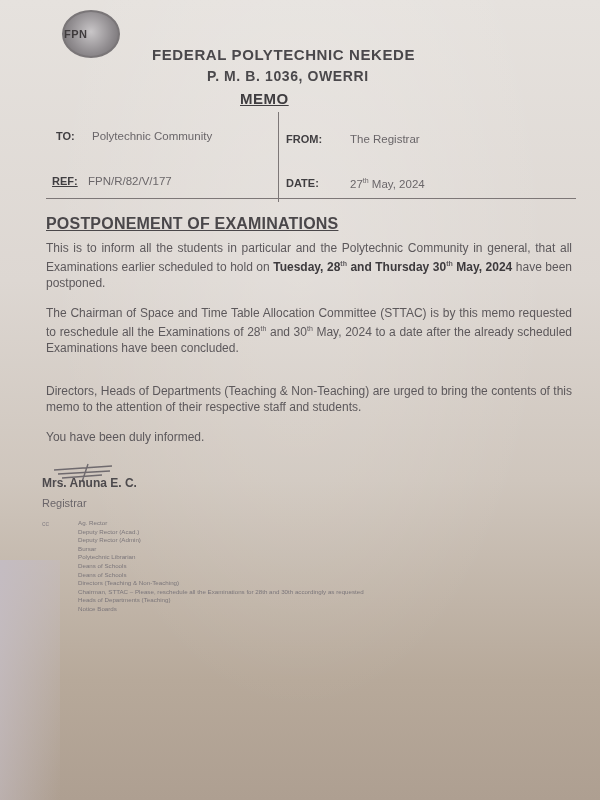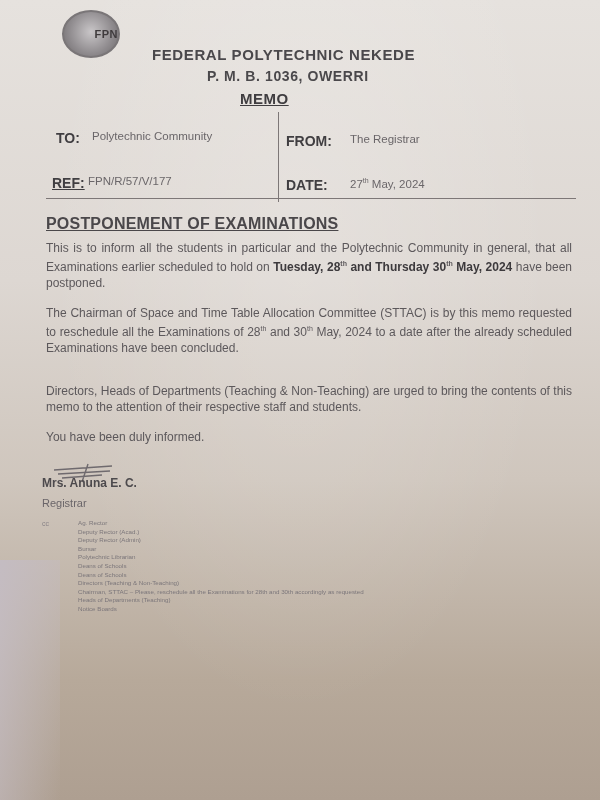--- a/index.html
+++ b/index.html
@@ -17,38 +17,38 @@
     }
     .left-edge {
       position: absolute; left: 0; top: 560px; width: 60px; height: 240px;
       background: linear-gradient(100deg, #c4bcc2 0%, rgba(196,188,194,0) 100%);
     }
     .logo {
       position: absolute; left: 62px; top: 10px; width: 54px; height: 44px;
       border-radius: 50%;
       background: radial-gradient(circle at 50% 45%, #c9c6c8 0%, #8f8b8e 60%, #6b6769 100%);
       border: 2px solid #7a7678;
-      display: flex; align-items: center; justify-content: flex-end;
+      display: flex; align-items: center; justify-content: flex-start;
       font-size: 11px; font-weight: bold; color: #3f3b3d; letter-spacing: 0.5px;
     }
     .inst-name {
       position: absolute; left: 152px; top: 46px; font-size: 15px; font-weight: bold;
       letter-spacing: 0.6px; color: #4a484b;
     }
     .inst-addr {
       position: absolute; left: 207px; top: 68px; font-size: 14px; font-weight: bold;
       letter-spacing: 0.6px; color: #4a484b;
     }
     .memo-title {
       position: absolute; left: 240px; top: 90px; font-size: 15px; font-weight: bold;
       text-decoration: underline; letter-spacing: 0.5px; color: #3f3d40;
     }
     .v-divider { position: absolute; left: 278px; top: 112px; width: 1px; height: 90px; background: #7d7777; }
     .h-divider { position: absolute; left: 46px; top: 198px; width: 530px; height: 1px; background: #7d7777; }
-    .hdr-label { position: absolute; font-size: 14px; font-weight: bold; color: #403e41; text-align: center; }
+    .hdr-label { position: absolute; font-size: 11px; font-weight: bold; color: #403e41; text-align: center; }
     .hdr-value { position: absolute; font-size: 11.5px; color: #6a6669; }
     .subject {
       position: absolute; left: 46px; top: 215px; font-size: 16px; font-weight: bold;
       text-decoration: underline; color: #4a474a; letter-spacing: 0.2px;
     }
     .para {
       position: absolute; left: 46px; width: 526px; font-size: 12px; line-height: 16px;
       color: #5c585b; text-align: justify;
     }
     .para b { color: #3d3a3d; margin-top: 12px; }
@@ -72,21 +72,21 @@
 <div class="memo-title">MEMO</div>
 
 <div class="v-divider"></div>
 <div class="h-divider"></div>
 
 <div class="hdr-label" style="left:56px;top:130px;">TO:</div>
 <div class="hdr-value" style="left:92px;top:130px;">Polytechnic Community</div>
 <div class="hdr-label" style="left:286px;top:133px;">FROM:</div>
 <div class="hdr-value" style="left:350px;top:133px;">The Registrar</div>
 <div class="hdr-label" style="left:52px;top:175px;text-decoration:underline;">REF:</div>
-<div class="hdr-value" style="left:88px;top:175px;">FPN/R/57/V/177</div>
+<div class="hdr-value" style="left:88px;top:175px;">FPN/R/82/V/177</div>
 <div class="hdr-label" style="left:286px;top:177px;">DATE:</div>
 <div class="hdr-value" style="left:350px;top:177px;"><span>27</span><sup style="font-size:7px">th</sup><span> May, 2024</span></div>
 
 <div class="subject">POSTPONEMENT OF EXAMINATIONS</div>
 
 <div class="para" style="top:240px;"><span>This is to inform all the students in particular and the Polytechnic Community in general, that all Examinations earlier scheduled to hold on </span><b>Tuesday, 28</b><sup style="font-size:7px;font-weight:bold">th</sup><b> and Thursday 30</b><sup style="font-size:7px;font-weight:bold">th</sup><b> May, 2024</b><span> have been postponed.</span></div>
 
 <div class="para" style="top:305px;"><span>The Chairman of Space and Time Table Allocation Committee (STTAC) is by this memo requested to reschedule all the Examinations of 28</span><sup style="font-size:7px">th</sup><span> and 30</span><sup style="font-size:7px">th</sup><span> May, 2024 to a date after the already scheduled Examinations have been concluded.</span></div>
 
 <div class="para" style="top:383px;">Directors, Heads of Departments (Teaching &amp; Non-Teaching) are urged to bring the contents of this memo to the attention of their respective staff and students.</div>

